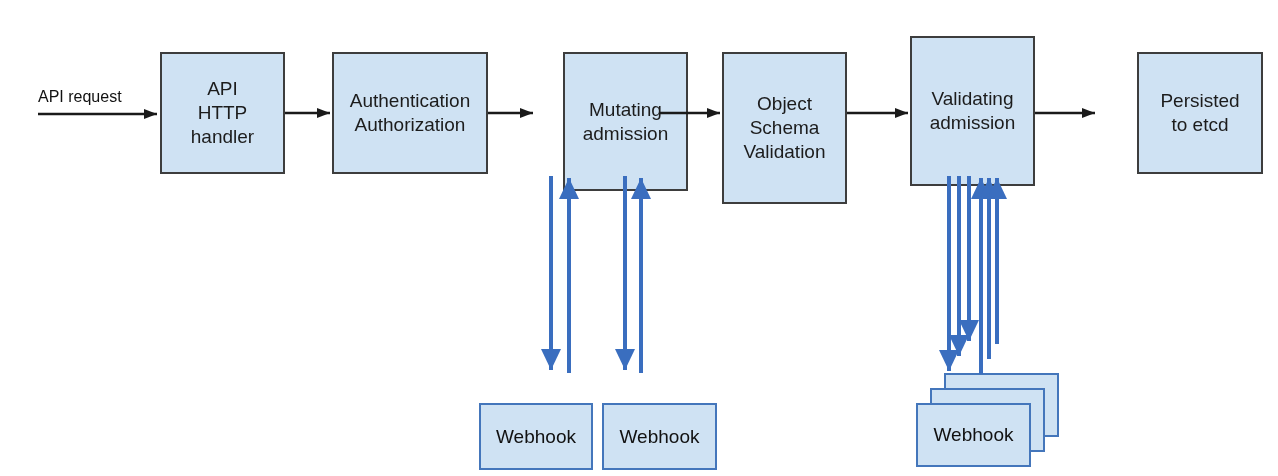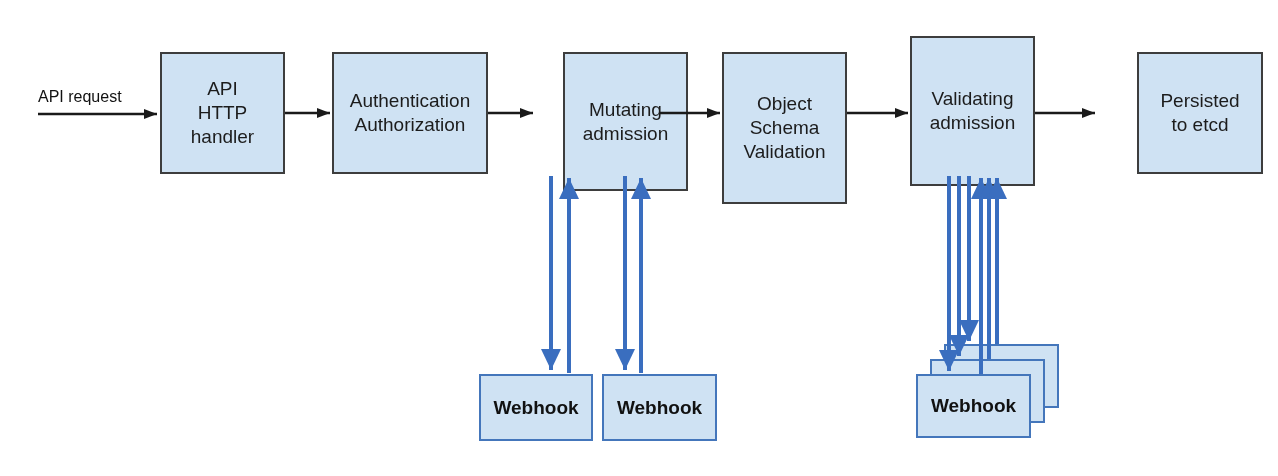--- a/index.html
+++ b/index.html
@@ -24,23 +24,24 @@
     align-items: center;
     justify-content: center;
     text-align: center;
     white-space: pre-line;
     font-size: 19px;
     line-height: 24px;
     color: #1c1c1c;
   }
   .webhook {
     border: 2px solid #4476bb;
-    font-weight: 700;
+    font-weight: 400;
     color: #111111;
     font-size: 19px;
+    margin-top: 29px;
   }
   .edge-label {
     position: absolute;
     left: 38px;
     top: 88px;
     width: 130px;
     font-size: 16px;
     color: #111111;
     white-space: nowrap;
   }

